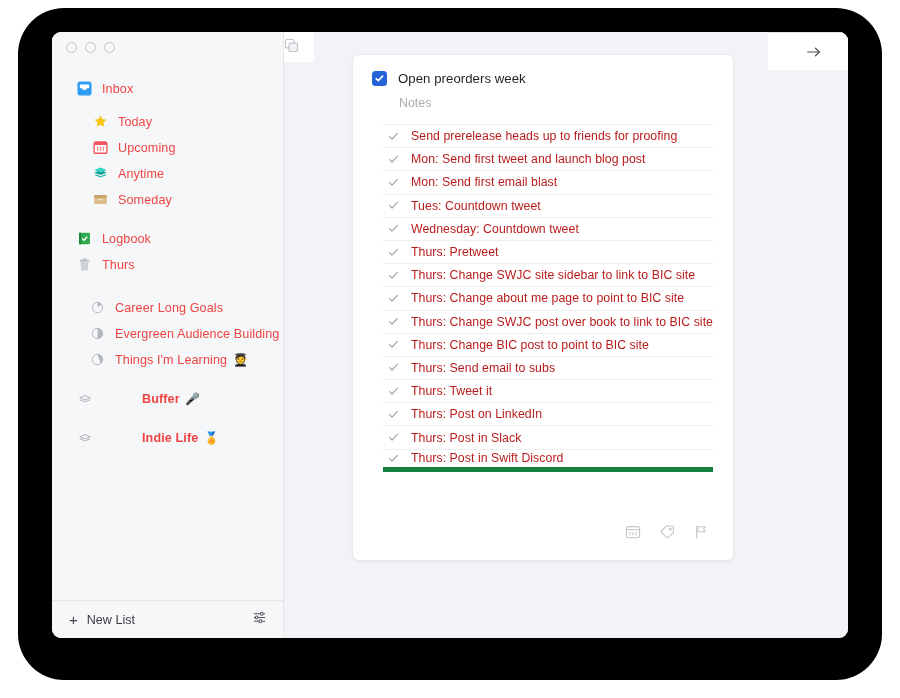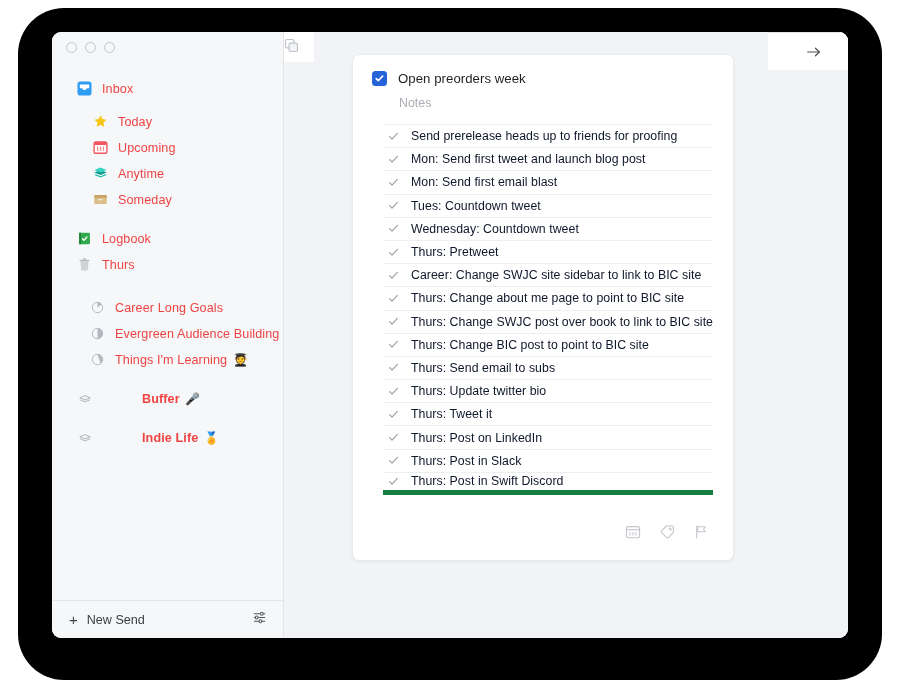--- a/index.html
+++ b/index.html
@@ -209,21 +209,21 @@
   .check-mark {
     width: 15px;
     flex: 0 0 15px;
     margin-right: 10px;
     display: flex;
     align-items: center;
     justify-content: center;
   }
   .check-text {
     font-size: 12.3px;
-    color: #0f172a;
+    color: #b91c1c;
     white-space: nowrap;
     letter-spacing: 0.05px;
   }
 
   .card-tools {
     margin-top: auto;
     display: flex;
     justify-content: flex-end;
     align-items: center;
     gap: 18px;
@@ -411,21 +411,21 @@
           <span class="label">Indie Life</span>
           <span class="emoji">🏅</span>
         </div>
       </div>
 
     </div>
 
     <div class="sidebar-footer">
       <div class="newlist">
         <span class="plus">+</span>
-        <span>New Send</span>
+        <span>New List</span>
       </div>
       <span>
         <svg width="15" height="15" viewBox="0 0 16 16">
           <line x1="2" y1="4" x2="14" y2="4" stroke="#55585e" stroke-width="1.1"></line>
           <line x1="2" y1="8" x2="14" y2="8" stroke="#55585e" stroke-width="1.1"></line>
           <line x1="2" y1="12" x2="14" y2="12" stroke="#55585e" stroke-width="1.1"></line>
           <circle cx="10.5" cy="4" r="1.5" fill="#f6f7f8" stroke="#55585e" stroke-width="1.1"></circle>
           <circle cx="5" cy="8" r="1.5" fill="#f6f7f8" stroke="#55585e" stroke-width="1.1"></circle>
           <circle cx="9" cy="12" r="1.5" fill="#f6f7f8" stroke="#55585e" stroke-width="1.1"></circle>
         </svg>
@@ -506,21 +506,21 @@
                 </svg>
               </span>
             <span class="check-text">Thurs: Pretweet</span>
           </div>
           <div class="check-row">
             <span class="check-mark">
                 <svg width="11" height="11" viewBox="0 0 12 12">
                   <path d="M1.8 6.2 4.4 8.8 10.2 2.6" stroke="#9a9da3" stroke-width="1.25" fill="none" stroke-linecap="round" stroke-linejoin="round"></path>
                 </svg>
               </span>
-            <span class="check-text">Career: Change SWJC site sidebar to link to BIC site</span>
+            <span class="check-text">Thurs: Change SWJC site sidebar to link to BIC site</span>
           </div>
           <div class="check-row">
             <span class="check-mark">
                 <svg width="11" height="11" viewBox="0 0 12 12">
                   <path d="M1.8 6.2 4.4 8.8 10.2 2.6" stroke="#9a9da3" stroke-width="1.25" fill="none" stroke-linecap="round" stroke-linejoin="round"></path>
                 </svg>
               </span>
             <span class="check-text">Thurs: Change about me page to point to BIC site</span>
           </div>
           <div class="check-row">
@@ -539,28 +539,20 @@
               </span>
             <span class="check-text">Thurs: Change BIC post to point to BIC site</span>
           </div>
           <div class="check-row">
             <span class="check-mark">
                 <svg width="11" height="11" viewBox="0 0 12 12">
                   <path d="M1.8 6.2 4.4 8.8 10.2 2.6" stroke="#9a9da3" stroke-width="1.25" fill="none" stroke-linecap="round" stroke-linejoin="round"></path>
                 </svg>
               </span>
             <span class="check-text">Thurs: Send email to subs</span>
-          </div>
-          <div class="check-row">
-            <span class="check-mark">
-                <svg width="11" height="11" viewBox="0 0 12 12">
-                  <path d="M1.8 6.2 4.4 8.8 10.2 2.6" stroke="#9a9da3" stroke-width="1.25" fill="none" stroke-linecap="round" stroke-linejoin="round"></path>
-                </svg>
-              </span>
-            <span class="check-text">Thurs: Update twitter bio</span>
           </div>
           <div class="check-row">
             <span class="check-mark">
                 <svg width="11" height="11" viewBox="0 0 12 12">
                   <path d="M1.8 6.2 4.4 8.8 10.2 2.6" stroke="#9a9da3" stroke-width="1.25" fill="none" stroke-linecap="round" stroke-linejoin="round"></path>
                 </svg>
               </span>
             <span class="check-text">Thurs: Tweet it</span>
           </div>
           <div class="check-row">

